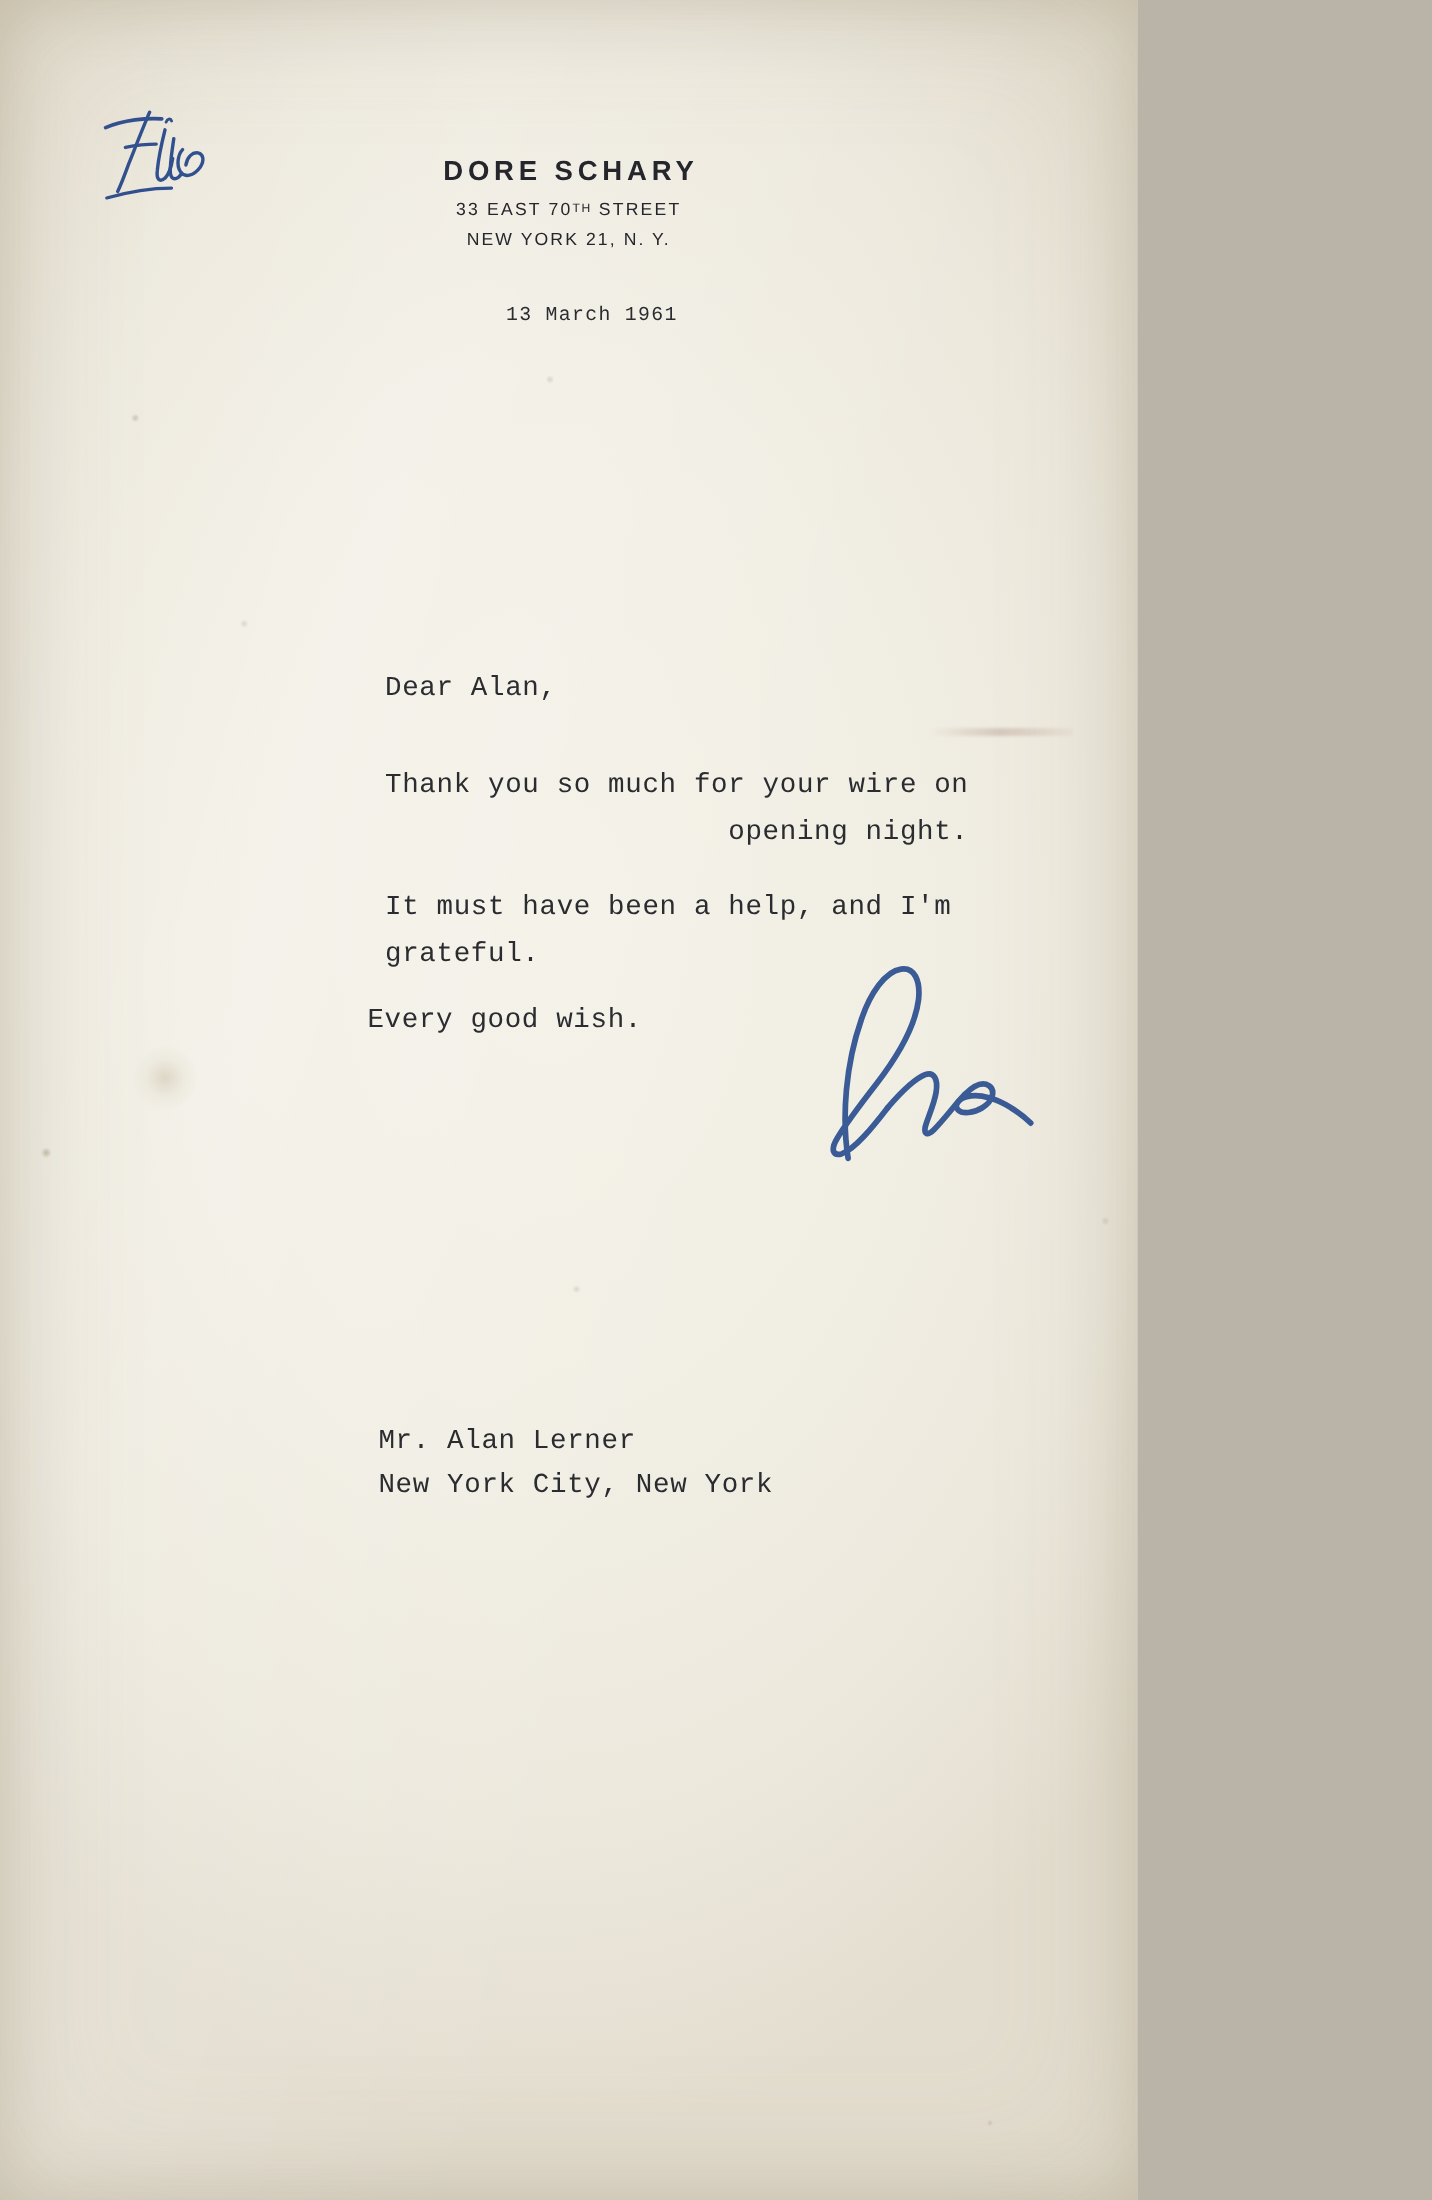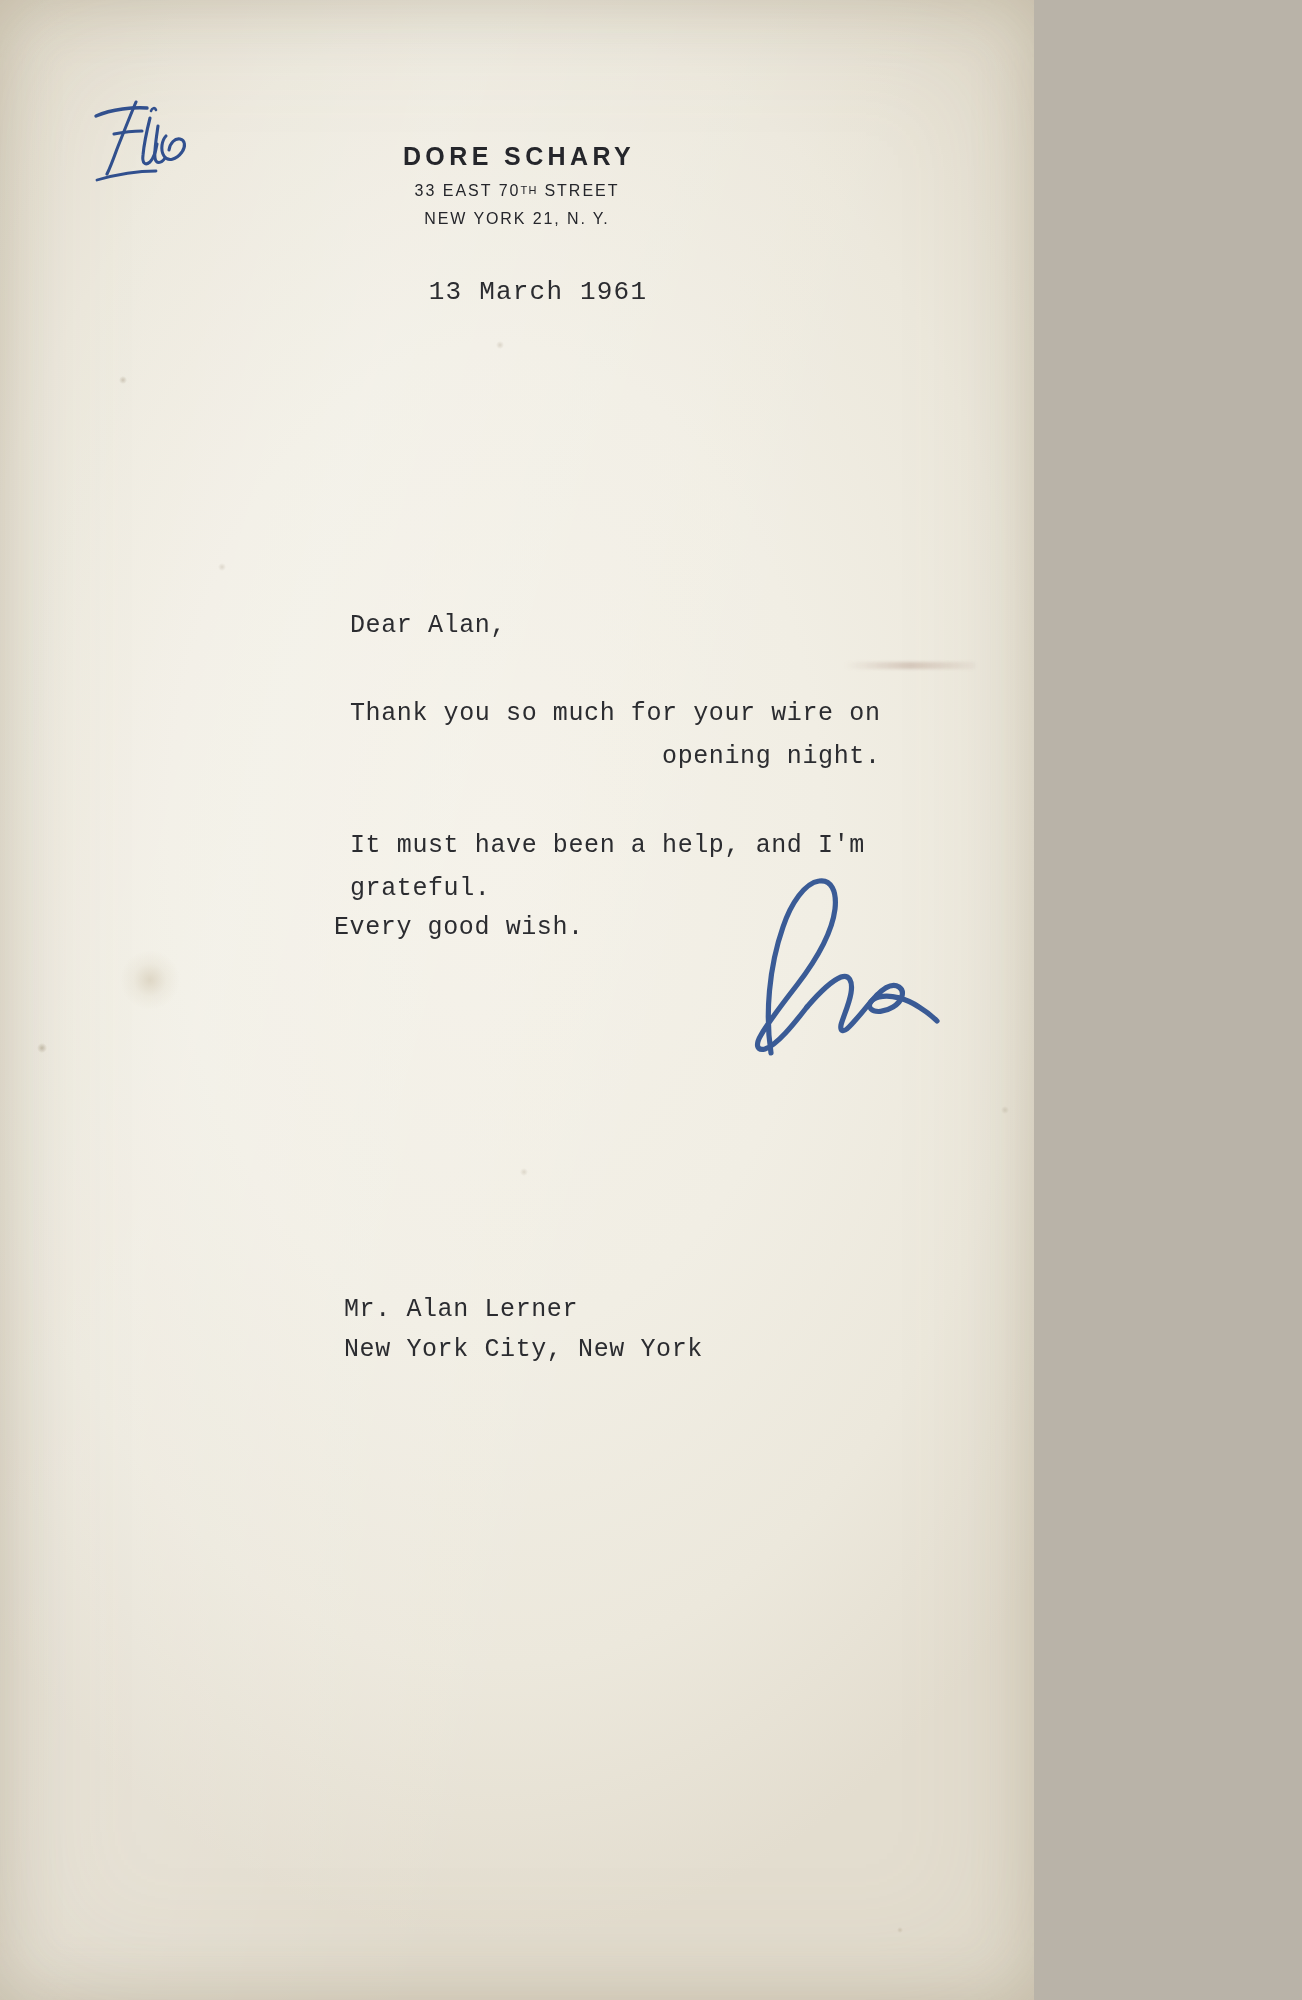--- a/index.html
+++ b/index.html
@@ -90,42 +90,41 @@
     font-family: "Liberation Mono", monospace;
     color: #2b2c30;
     letter-spacing: 0.6px;
     white-space: pre;
   }
   .date {
     left: 0;
     right: 0;
     top: 277px;
     text-align: center;
-    font-size: 26px;
+    font-size: 18px;
     letter-spacing: 1.2px;
     padding-left: 42px;
   }
   .salutation {
     left: 350px;
     top: 611px;
     font-size: 25px;
   }
   .para1 {
     left: 350px;
     top: 692px;
     font-size: 25px;
     line-height: 43px;
     text-align: right;
   }
   .para2 {
     left: 350px;
     top: 803px;
     font-size: 25px;
     line-height: 43px;
-    margin-top: 21px;
   }
   .para3 {
     left: 334px;
     top: 913px;
     font-size: 25px;
   }
   .addressee {
     left: 344px;
     top: 1290px;
     font-size: 25px;

